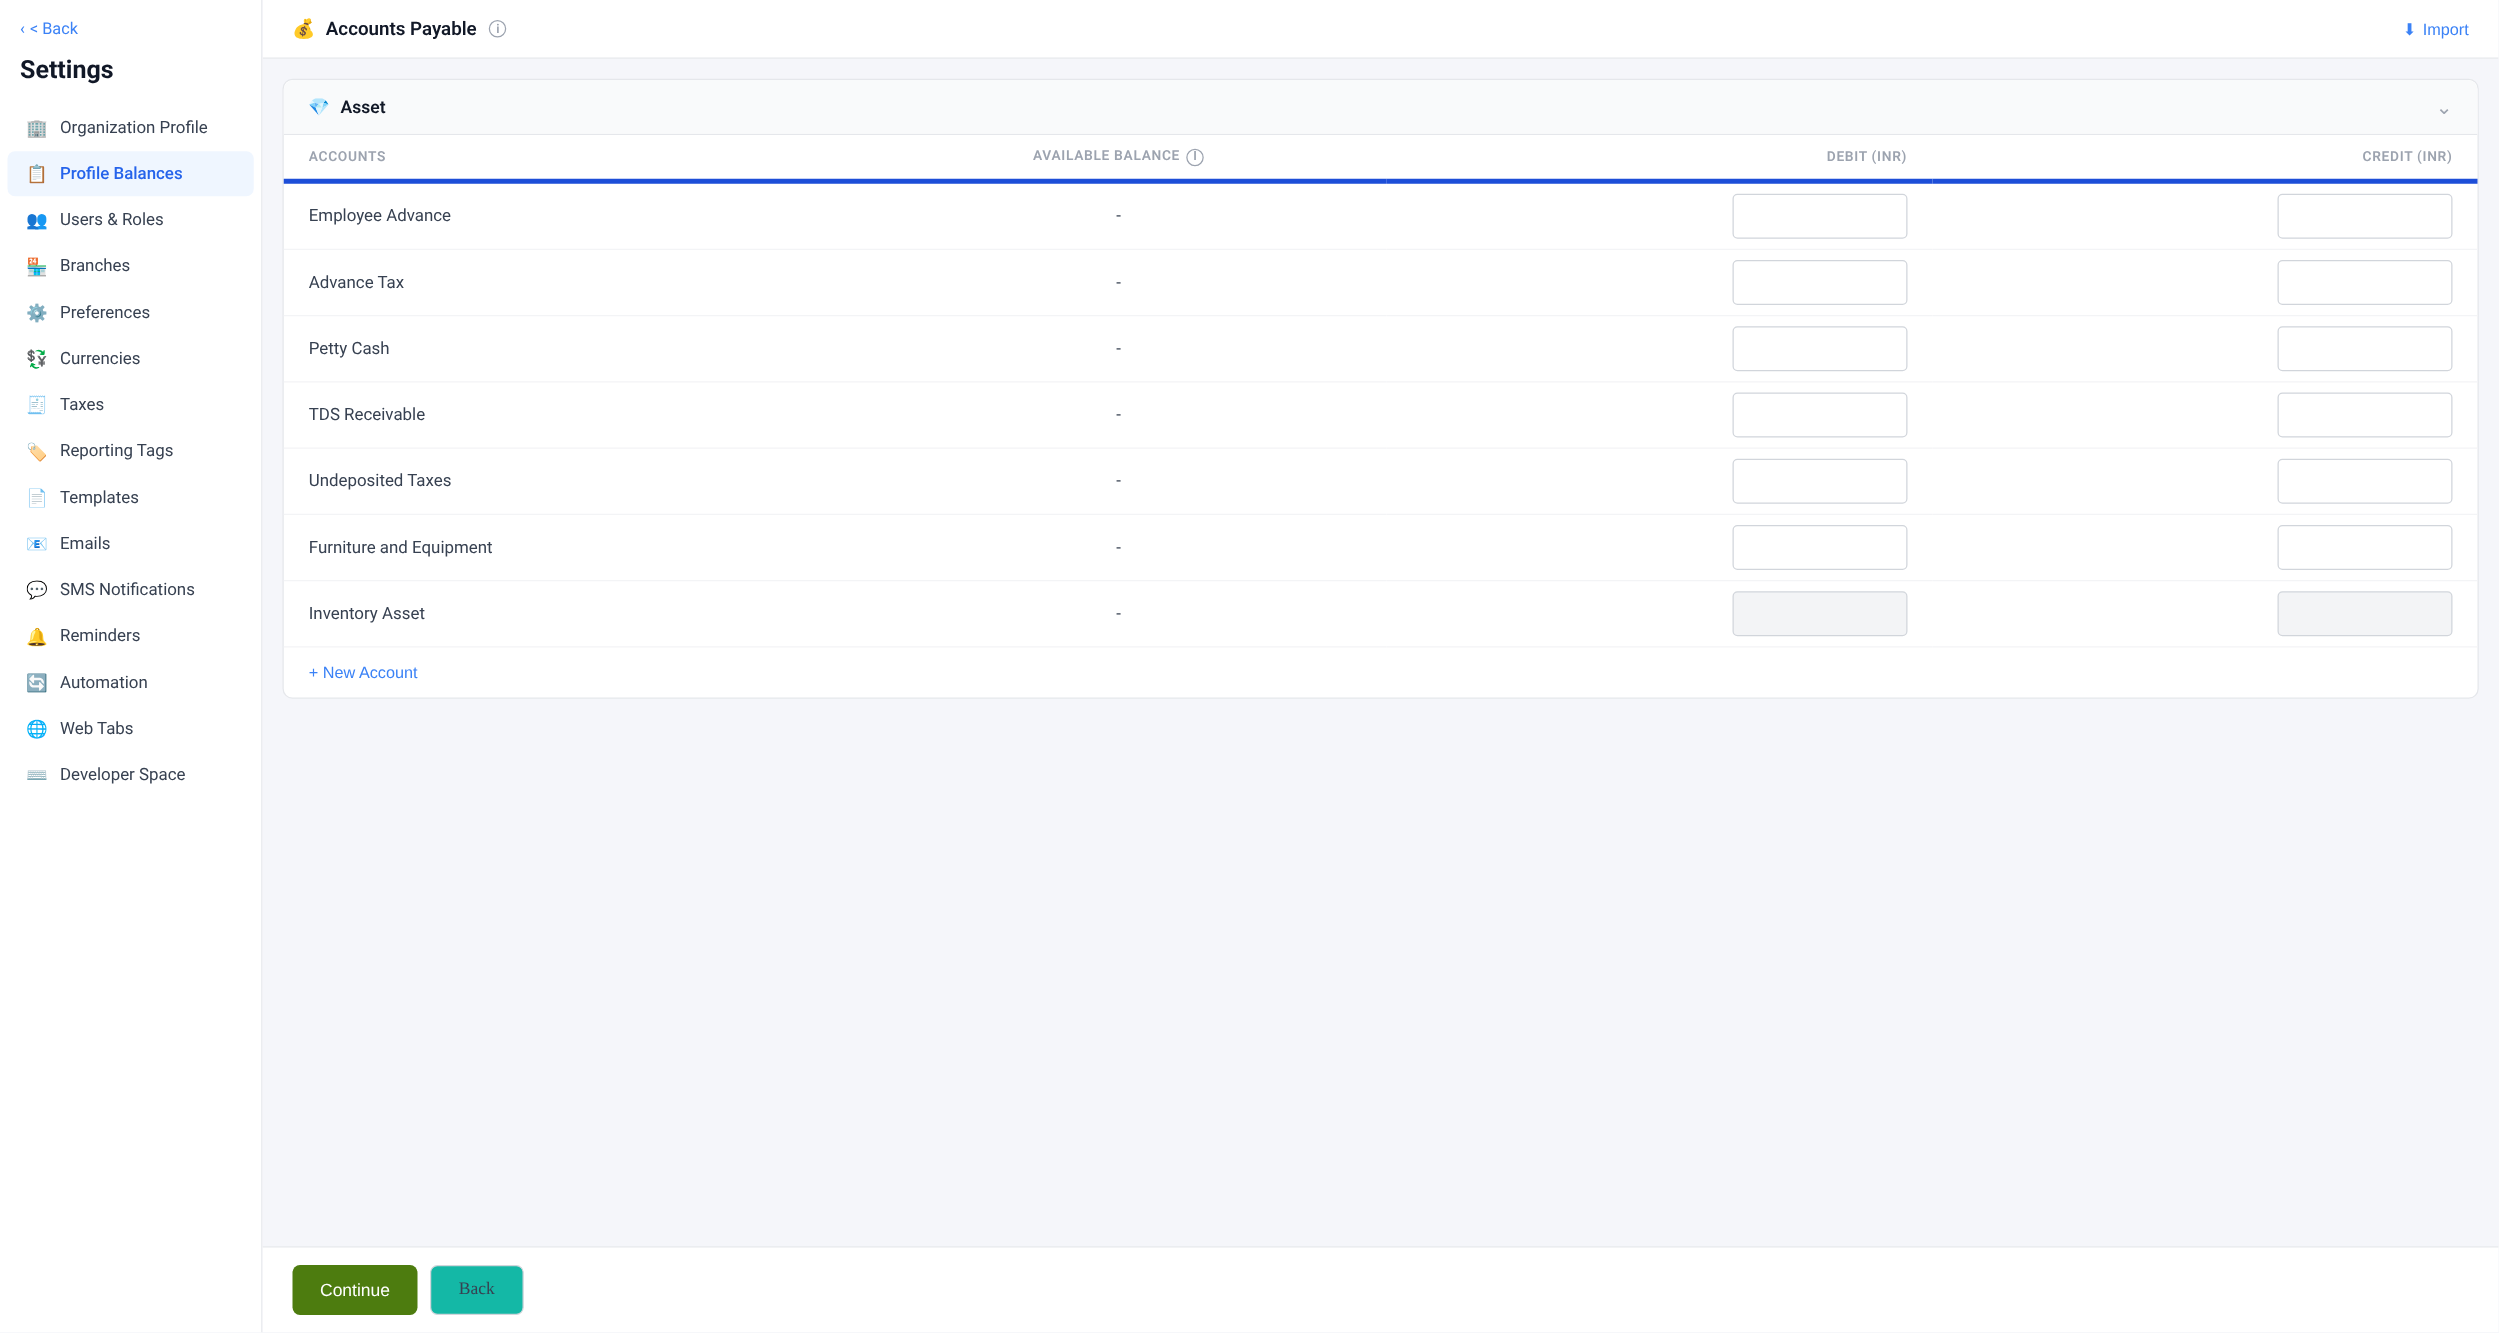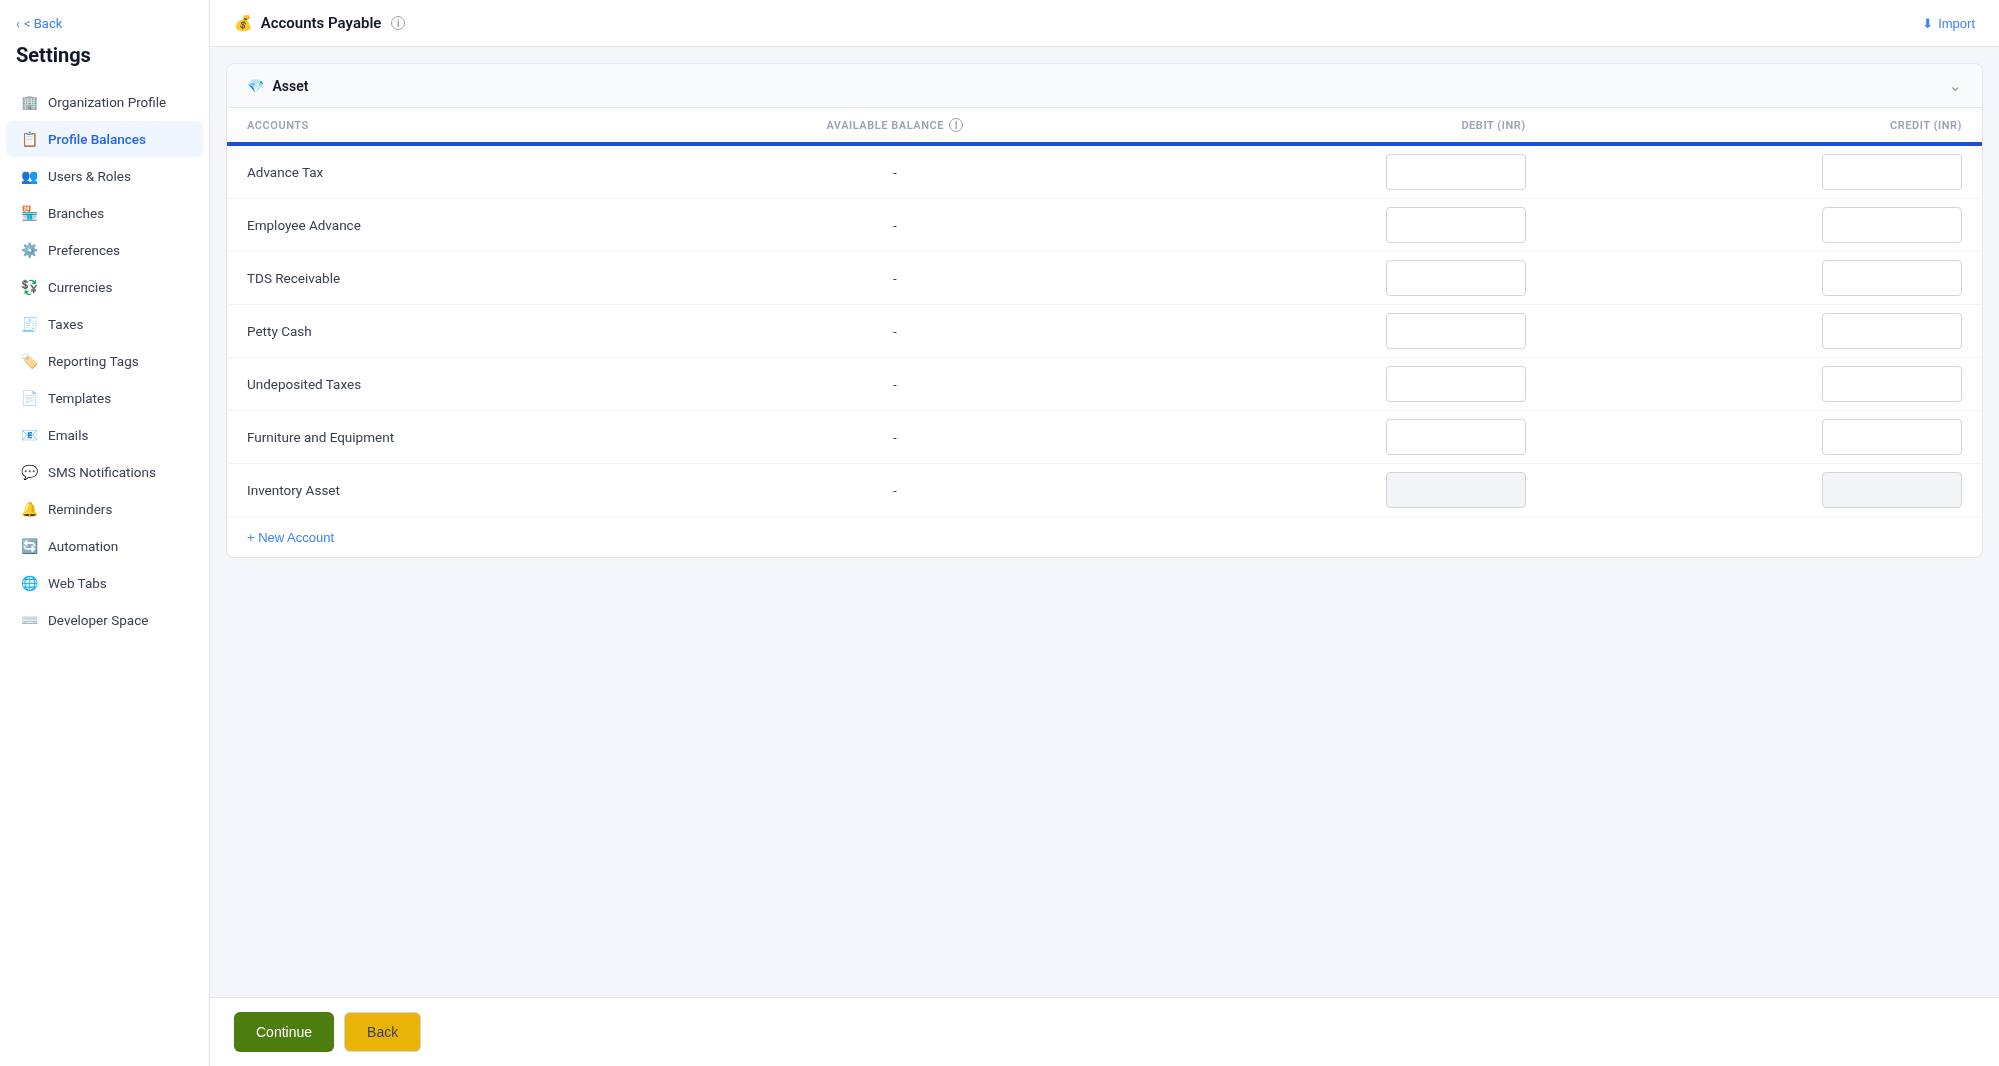--- a/index.html
+++ b/index.html
@@ -44,21 +44,21 @@
     }
     .disabled-input { background: #f3f4f6 !important; }
 
     
     .new-account { padding: 12px 20px; }
     .new-account-btn { color: #3b82f6; font-size: 13px; cursor: pointer; border: none; background: none; }
 
     
     .footer { background: #fff; border-top: 1px solid #e5e7eb; padding: 14px 24px; display: flex; gap: 10px; }
     .btn-continue { background: #4d7c0f; color: #fff; border: none; border-radius: 6px; padding: 9px 22px; font-size: 14px; cursor: pointer; font-weight: 500; }
-    .btn-back { background: #eab308; color: #374151; border: 1px solid #d1d5db; border-radius: 6px; padding: 11px 22px; font-size: 14px; cursor: pointer; }
+    .btn-back { background: #14b8a6; color: #374151; border: 1px solid #d1d5db; border-radius: 6px; padding: 11px 22px; font-size: 14px; cursor: pointer; font-family: Liberation Serif, serif; }
 
     
     .info-icon { width: 14px; height: 14px; border-radius: 50%; border: 1px solid #9ca3af; display: inline-flex; align-items: center; justify-content: center; font-size: 10px; color: #9ca3af; margin-left: 2px; }
   </style>
 </head>
 <body>
 
 <div class="sidebar">
   <div class="sidebar-back">
     <span>‹</span>
@@ -162,39 +162,39 @@
             <th class="center">
               <span>AVAILABLE BALANCE</span>
               <span class="info-icon">i</span>
             </th>
             <th class="right">DEBIT (INR)</th>
             <th class="right">CREDIT (INR)</th>
           </tr>
         </thead>
         <tbody id="accounts-tbody">
             <tr>
+              <td>Employee Advance</td>
+              <td class="balance">-</td>
+              <td class="input-cell"><input type="text" style=""></td>
+              <td class="input-cell"><input type="text" style=""></td>
+            </tr>
+            <tr>
               <td>Advance Tax</td>
               <td class="balance">-</td>
               <td class="input-cell"><input type="text" style=""></td>
               <td class="input-cell"><input type="text" style=""></td>
             </tr>
             <tr>
-              <td>Employee Advance</td>
+              <td>Petty Cash</td>
               <td class="balance">-</td>
               <td class="input-cell"><input type="text" style=""></td>
               <td class="input-cell"><input type="text" style=""></td>
             </tr>
             <tr>
               <td>TDS Receivable</td>
-              <td class="balance">-</td>
-              <td class="input-cell"><input type="text" style=""></td>
-              <td class="input-cell"><input type="text" style=""></td>
-            </tr>
-            <tr>
-              <td>Petty Cash</td>
               <td class="balance">-</td>
               <td class="input-cell"><input type="text" style=""></td>
               <td class="input-cell"><input type="text" style=""></td>
             </tr>
             <tr>
               <td>Undeposited Taxes</td>
               <td class="balance">-</td>
               <td class="input-cell"><input type="text" style=""></td>
               <td class="input-cell"><input type="text" style=""></td>
             </tr>

